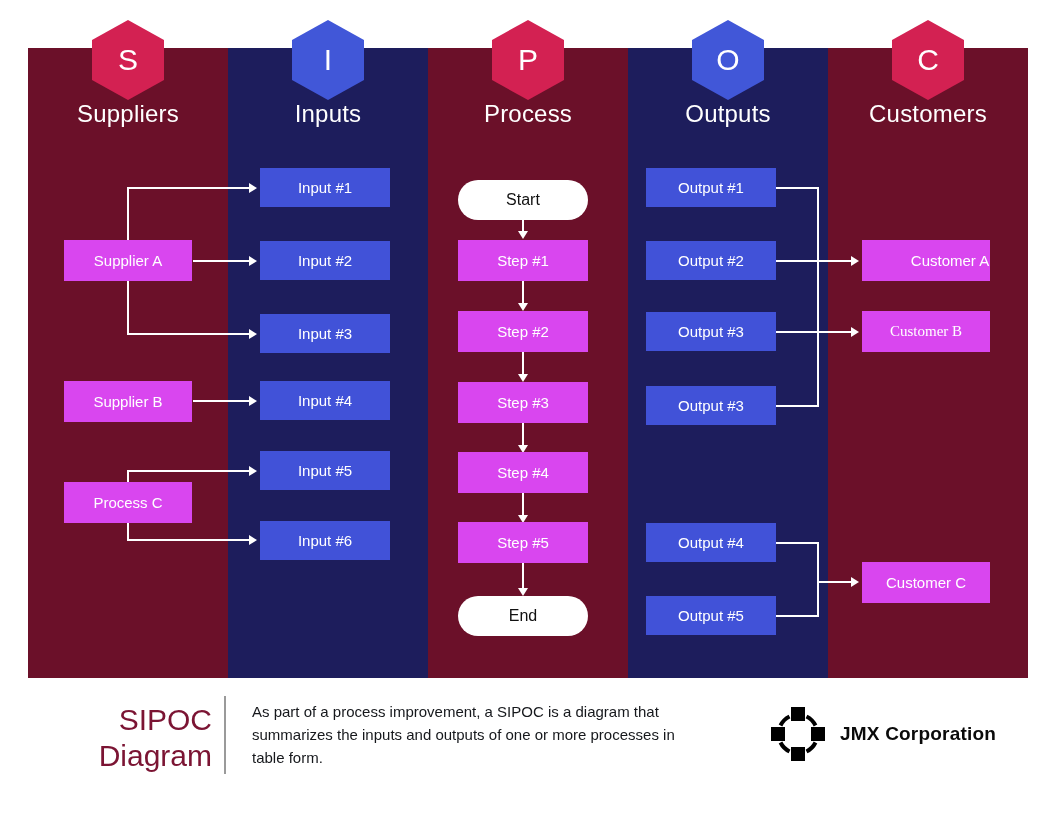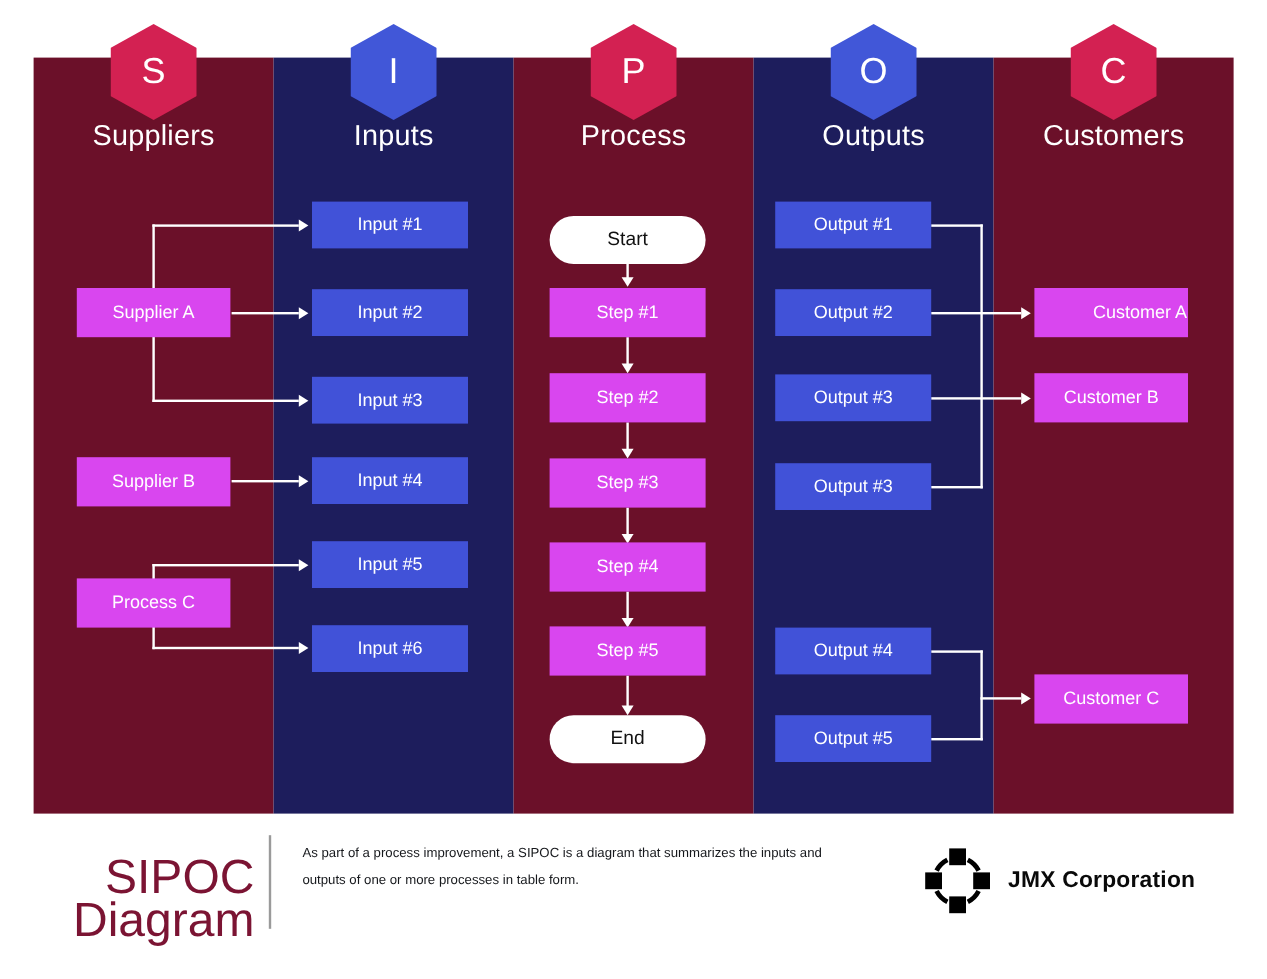--- a/index.html
+++ b/index.html
@@ -64,31 +64,31 @@
   .arrow-d {
     position: absolute; width: 0; height: 0; z-index: 3;
     border-left: 5px solid transparent;
     border-right: 5px solid transparent;
     border-top: 8px solid #ffffff;
   }
 
   
   #footer { position: absolute; left: 0; top: 690px; width: 1056px; height: 126px; }
   #footer-title {
-    position: absolute; left: 40px; top: 23px; width: 172px;
+    position: absolute; left: 40px; top: 12px; width: 172px;
     text-align: right; color: #7b1433;
-    font-size: 40px; line-height: 36px; font-weight: 400;
+    font-size: 30px; line-height: 36px; font-weight: 400;
   }
   #footer-divider {
     position: absolute; left: 224px; top: 6px; width: 2px; height: 78px;
     background: #9a9a9a;
   }
   #footer-desc {
     position: absolute; left: 252px; top: 10px; width: 440px;
-    color: #16181c; font-size: 11px; line-height: 23px;
+    color: #16181c; font-size: 15px; line-height: 23px;
   }
   #logo-wrap {
     position: absolute; left: 770px; top: 16px;
     display: flex; align-items: center; gap: 14px;
   }
   #logo-mark { position: relative; width: 56px; height: 56px; }
   #logo-text { font-size: 19px; font-weight: bold; color: #0a0a0a; letter-spacing: .2px; }
 </style>
 </head>
 <body>
@@ -245,21 +245,21 @@
   <div class="node blue" style="left:646px; top:523px; width:130px; height:39px;">
     <span>Output #4</span>
   </div>
   <div class="node blue" style="left:646px; top:596px; width:130px; height:39px;">
     <span>Output #5</span>
   </div>
 
   <div class="node crimson" style="left:862px; top:240px; width:128px; height:41px;padding-left:48px;">
     <span>Customer A</span>
   </div>
-  <div class="node crimson" style="left:862px; top:311px; width:128px; height:41px;">
+  <div class="node crimson" style="left:862px; top:311px; width:128px; height:41px;font-family:Liberation Serif, serif;">
     <span>Customer B</span>
   </div>
   <div class="node crimson" style="left:862px; top:562px; width:128px; height:41px;">
     <span>Customer C</span>
   </div>
 
   <div id="footer">
 
     <div id="footer-title">
       <div>SIPOC</div>

